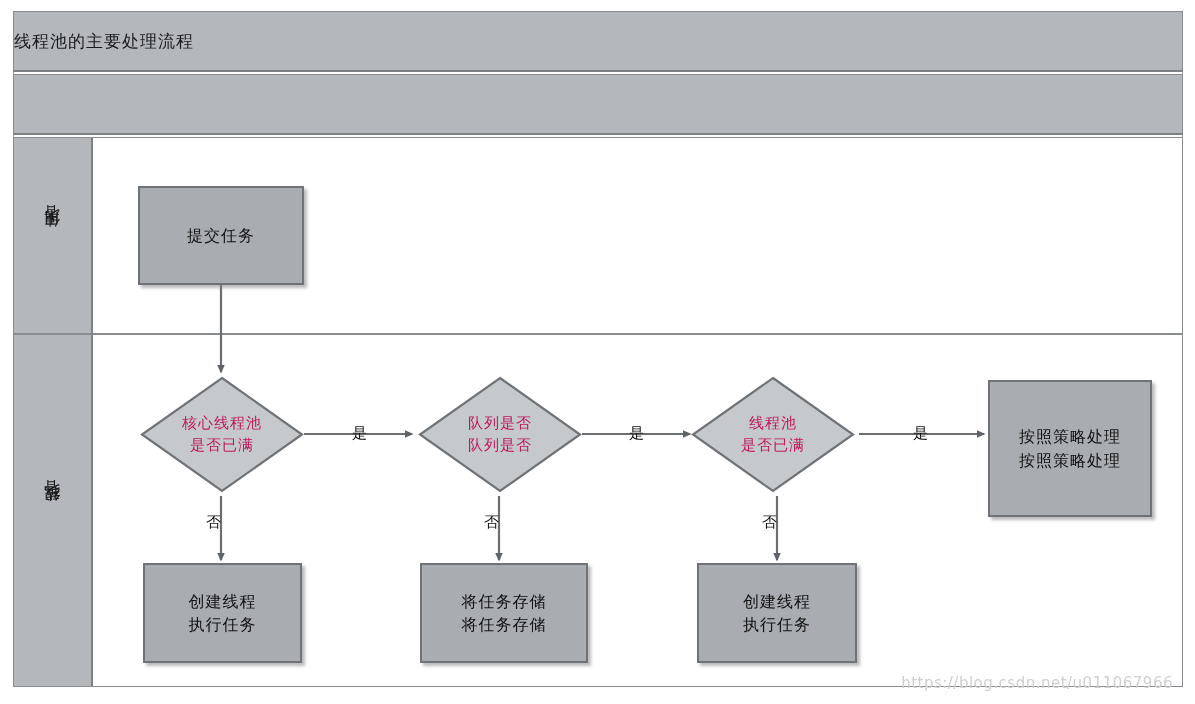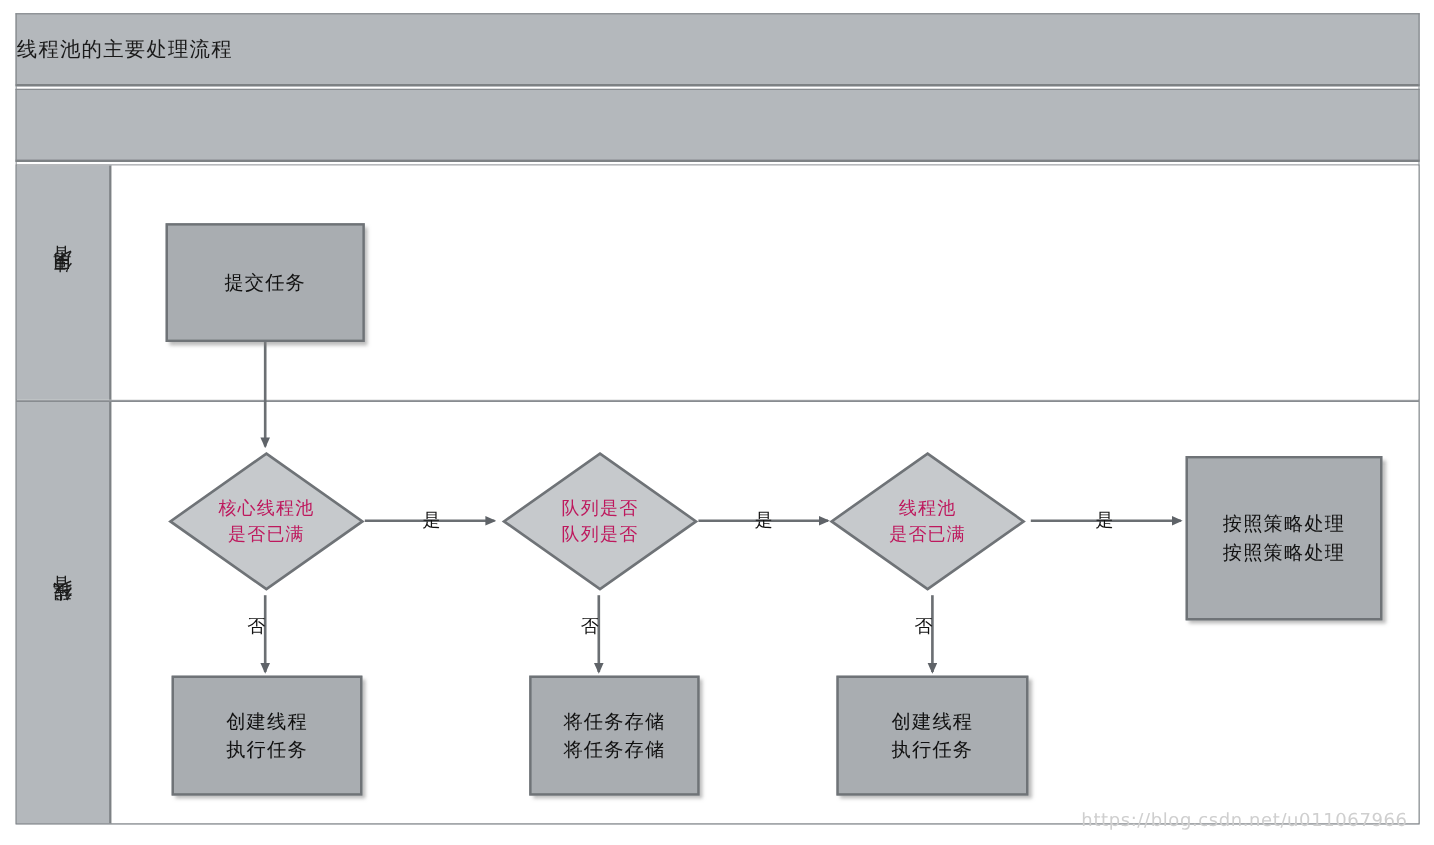--- a/index.html
+++ b/index.html
@@ -273,21 +273,21 @@
     </div>
   </div>
 
   <div class="node proc" style="left:143px; top:563px; width:159px; height:100px;">
     <div>
       <div>创建线程</div>
       <div>执行任务</div>
     </div>
   </div>
 
-  <div class="node proc" style="left:441px; top:563px; width:142px; height:100px;">
+  <div class="node proc" style="left:420px; top:563px; width:168px; height:100px;">
     <div>
       <div>将任务存储</div>
       <div>将任务存储</div>
     </div>
   </div>
 
   <div class="node proc" style="left:697px; top:563px; width:160px; height:100px;">
     <div>
       <div>创建线程</div>
       <div>执行任务</div>

